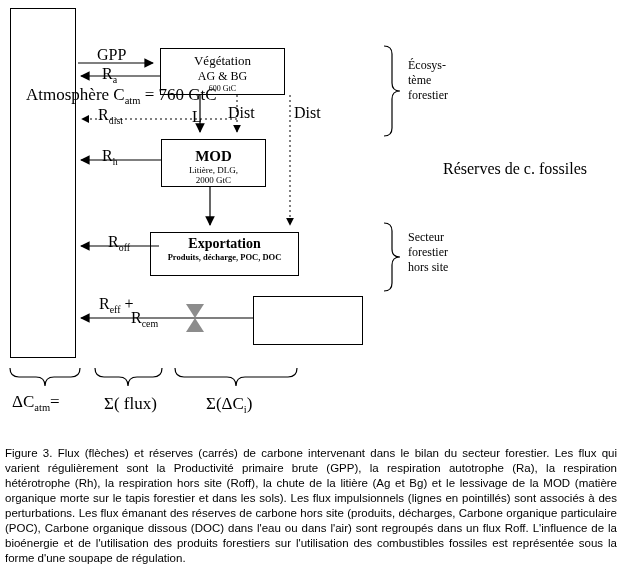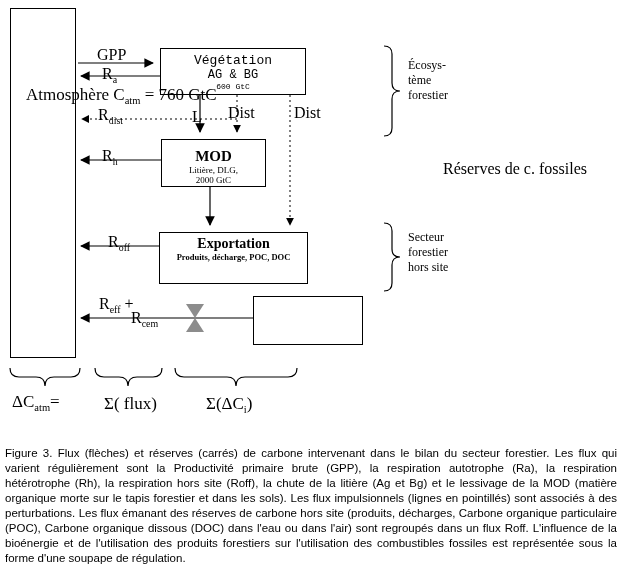--- a/index.html
+++ b/index.html
@@ -26,33 +26,33 @@
              line-height:1.3; text-align:justify; margin:0; }
 </style>
 </head>
 <body>
 
 <div class="stage">
   <div class="diagram">
 
     <div class="box" style="left:10px; top:8px; width:66px; height:350px;"></div>
 
-    <div class="box" style="left:160px; top:48px; width:146px; height:47px;font-family:Liberation Mono, monospace;">
+    <div class="box" style="left:160px; top:48px; width:125px; height:47px;">
       <div class="veg-l1">Végétation</div>
       <div class="veg-l2">AG &amp; BG</div>
       <div class="veg-stock">600 GtC</div>
     </div>
 
     <div class="box" style="left:161px; top:139px; width:105px; height:48px;">
       <div class="mod-title">MOD</div>
       <div class="mod-sub">Litière, DLG,</div>
       <div class="mod-stock">2000 GtC</div>
     </div>
 
-    <div class="box" style="left:159px; top:232px; width:149px; height:52px;">
+    <div class="box" style="left:150px; top:232px; width:149px; height:44px;">
       <div class="exp-title">Exportation</div>
       <div class="exp-sub">Produits, décharge, POC, DOC</div>
     </div>
 
     <div class="box" style="left:253px; top:296px; width:110px; height:49px;"></div>
 
     <svg class="svglayer" viewBox="0 0 622 440">
       <defs>
         <marker id="ah" viewBox="0 0 10 10" refX="9" refY="5" markerWidth="8" markerHeight="8" orient="auto">
           <path d="M0,0 L10,5 L0,10 z" fill="#000"></path>

